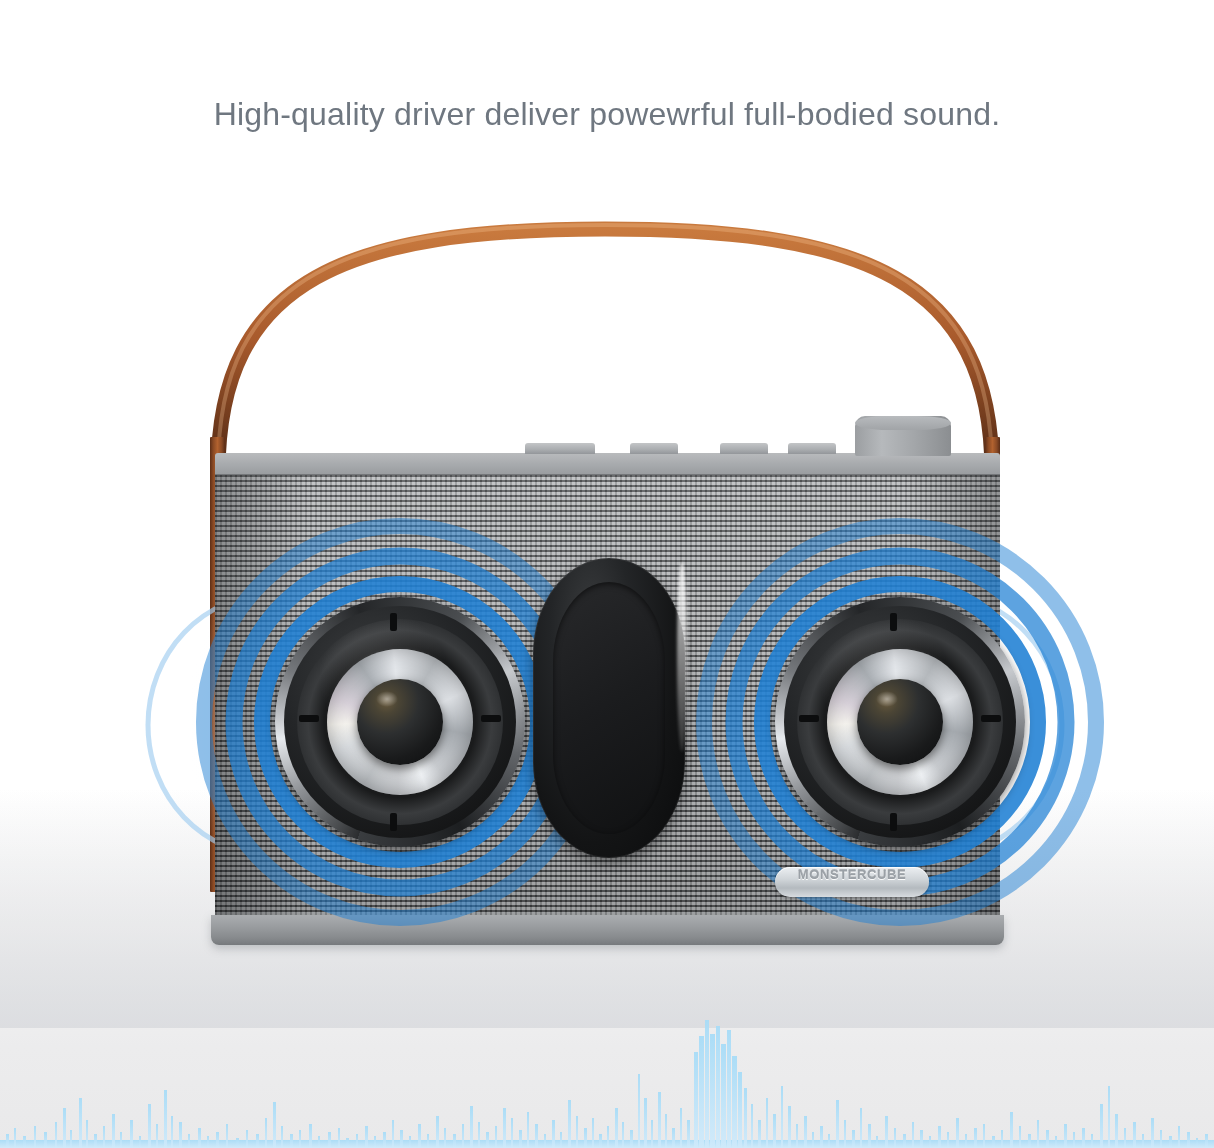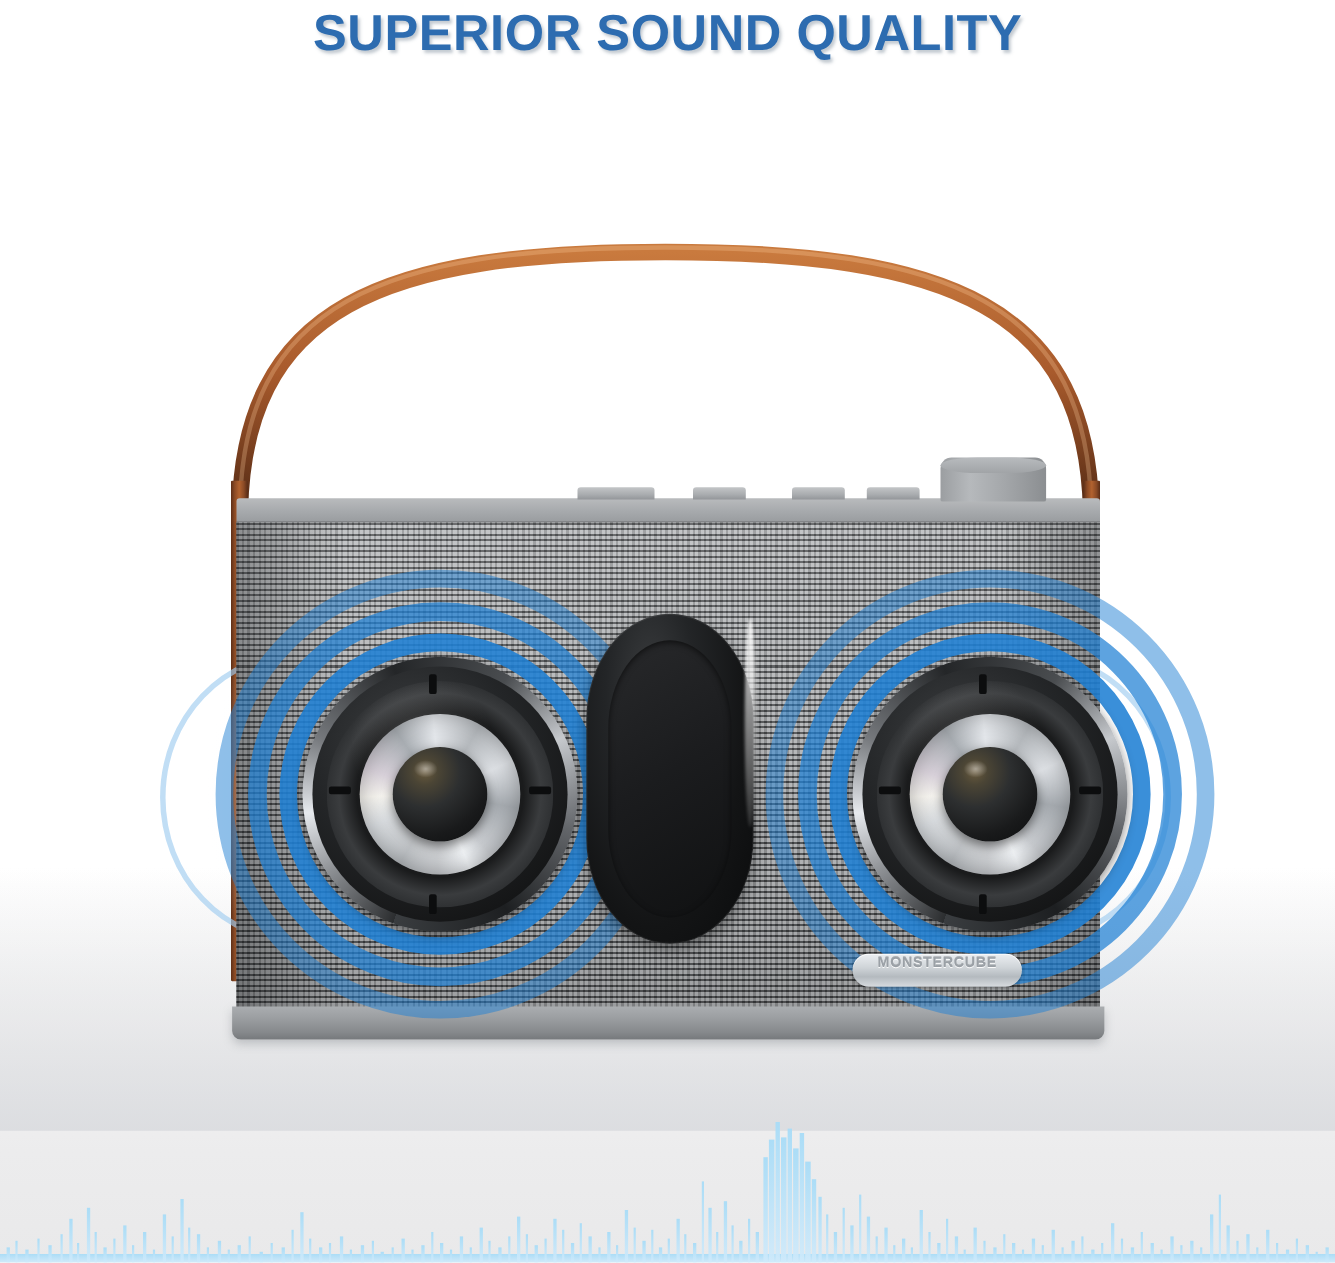--- a/index.html
+++ b/index.html
@@ -310,21 +310,21 @@
   .halo.right{ left:700px; top:360px; width:180px; height:300px; }
 </style>
 </head>
 <body>
 
 <div id="stage">
 
   <div class="backdrop"></div>
   <div class="backdrop-top-shade"></div>
 
-  <div class="title">SUPERIOR SOUND QUALITY</div>
+  <div class="subtitle">High-quality driver deliver powewrful full-bodied sound.</div>
 
   <svg class="waveform" viewBox="0 0 1214 200" preserveAspectRatio="none">
     <defs>
       <linearGradient id="wvg" x1="0" y1="0" x2="0" y2="1">
         <stop offset="0%" stop-color="#a8dcf7" stop-opacity="0.95"></stop>
         <stop offset="100%" stop-color="#cfeafb" stop-opacity="0.9"></stop>
       </linearGradient>
     </defs>
     <g fill="url(#wvg)">
       <rect x="0" y="192" width="1214" height="8"></rect>

